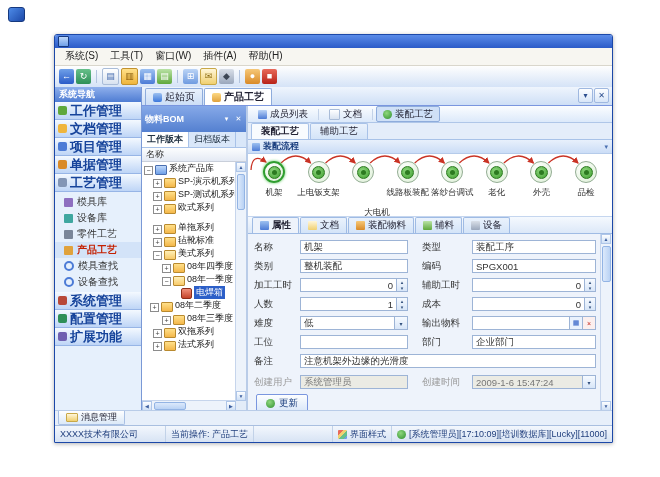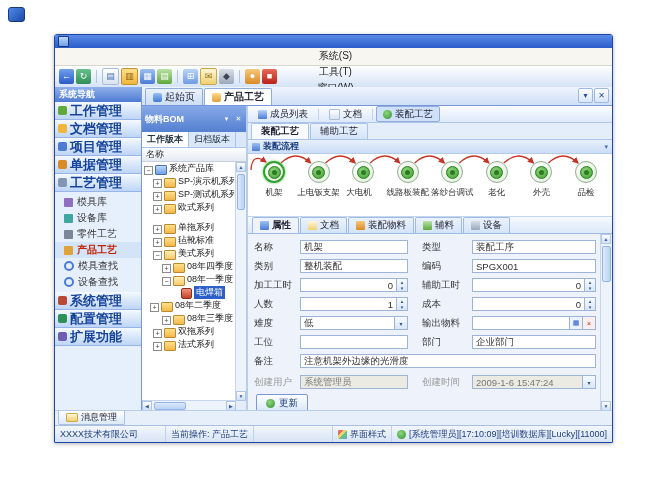--- a/index.html
+++ b/index.html
@@ -5,22 +5,22 @@
   html,body{margin:0;padding:0;}
   body{width:660px;height:477px;overflow:hidden;background:#fff;position:relative;
        font-family:"Liberation Sans","DejaVu Sans",sans-serif;-webkit-font-smoothing:antialiased;}
   .desktop-icon{position:absolute;left:8px;top:7px;width:15px;height:13px;border-radius:3px;
        background:linear-gradient(135deg,#4D8BE8,#1C48A8);border:1px solid #16397F;}
   
   .window{position:absolute;left:54px;top:34px;width:557px;height:407px;background:#DCE9F8;
        border:1px solid #1C48A8;border-radius:3px 3px 1px 1px;box-shadow:0 1px 4px rgba(0,0,0,.3);overflow:hidden;}
   .titlebar{height:13px;background:linear-gradient(#5A8BE8,#2B5BC8);display:flex;align-items:center;padding:0 3px;}
   .title-ico{width:9px;height:9px;background:linear-gradient(#BFD8FA,#6FA0E8);border:1px solid #16397F;border-radius:1px;}
-  .menubar{height:17px;background:#F7F6F1;border-bottom:1px solid #D9D6CC;display:flex;align-items:center;
-       font-size:10px;color:#222;padding-left:4px;flex-direction:column;}
+  .menubar{height:17px;background:#F7F6F1;border-bottom:1px solid #D9D6CC;display:flex;align-items:flex-start;
+       font-size:10px;color:#222;padding-left:4px;}
   .menu-item{padding:1px 6px;}
   .toolbar{height:21px;background:linear-gradient(#FEFEFE,#D5E3F7);border-bottom:1px solid #9FB8E0;
        display:flex;align-items:center;padding:0 4px;gap:2px;}
   .tico{width:15px;height:15px;border-radius:2px;display:grid;place-items:center;font-size:9px;line-height:1;color:#fff;}
   .tsep{width:1px;height:13px;background:#B3C4DE;margin:0 3px;}
   .t-back{background:linear-gradient(#6FA0E8,#2B5BC8);}
   .t-refresh{background:linear-gradient(#67C08A,#2E8F57);}
   .t-doc{background:linear-gradient(#FFF,#D8E2F0);color:#4A6FB0;border:1px solid #A9BCD8;}
   .t-folder{background:linear-gradient(#FFE08A,#EFB53C);color:#8A5E10;border:1px solid #C2922F;}
   .t-window{background:linear-gradient(#9CC0F0,#4C7BD6);}
@@ -444,21 +444,21 @@
                 <span class="gear"></span>
               </div>
               <div class="flow-label" style="left: 26px;">机架</div>
               <div class="flow-node" style="left: 59.5714px;">
                 <span class="gear"></span>
               </div>
               <div class="flow-label" style="left: 70.5714px;">上电钣支架</div>
               <div class="flow-node" style="left: 104.143px;">
                 <span class="gear"></span>
               </div>
-              <div class="flow-label" style="left: 111px;">大电机</div>
+              <div class="flow-label" style="left: 129px; margin-top: 20px;">大电机</div>
               <div class="flow-node" style="left: 148.714px;">
                 <span class="gear"></span>
               </div>
               <div class="flow-label" style="left: 159.714px;">线路板装配</div>
               <div class="flow-node" style="left: 193.286px;">
                 <span class="gear"></span>
               </div>
               <div class="flow-label" style="left: 204.286px;">落纱台调试</div>
               <div class="flow-node" style="left: 237.857px;">
                 <span class="gear"></span>

